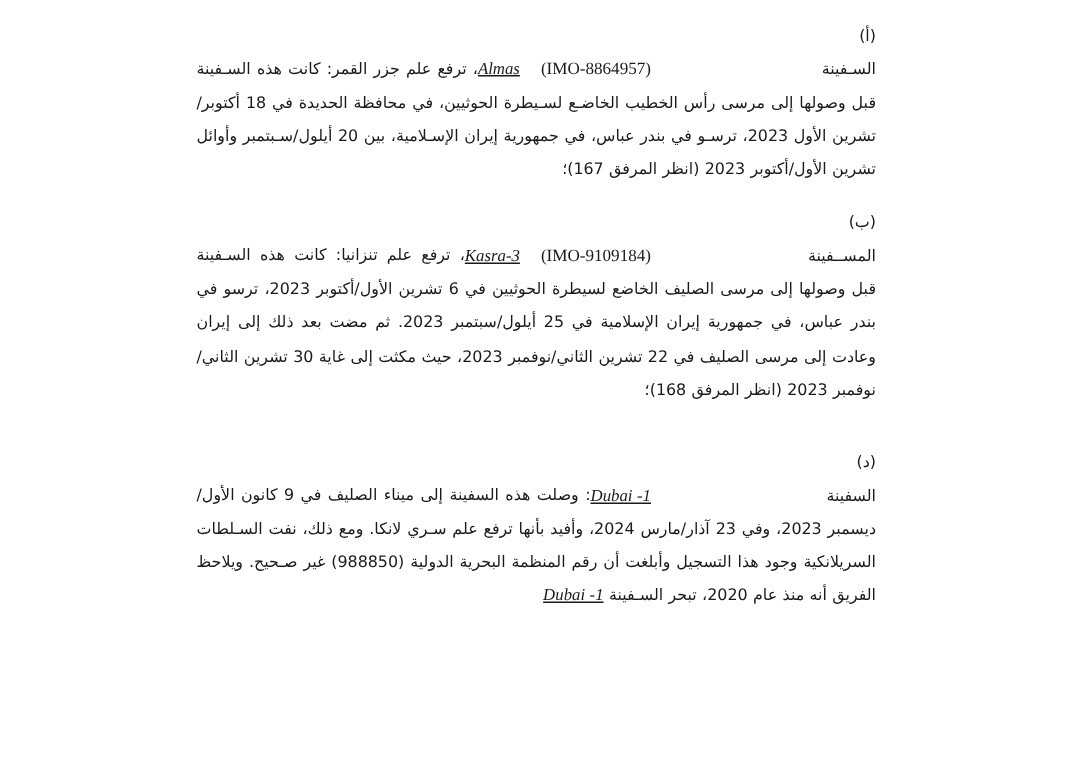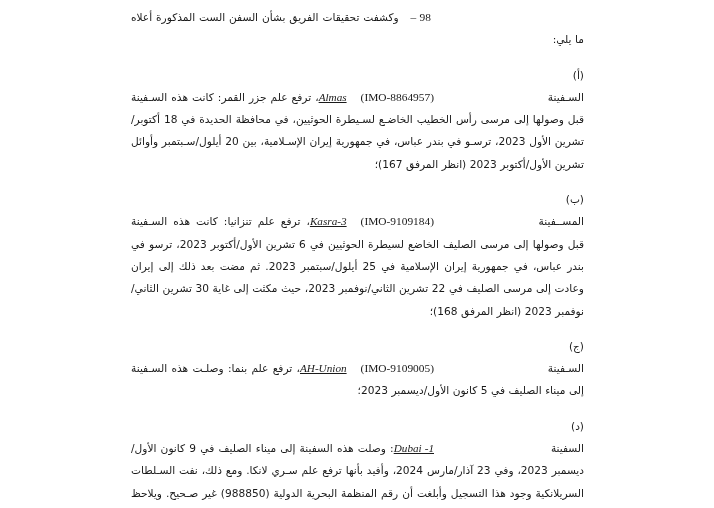--- a/index.html
+++ b/index.html
@@ -96,41 +96,35 @@
     font-family: "Liberation Serif", "DejaVu Serif", serif;
     font-size: 11.4px;
   }
 </style>
 </head>
 <body>
 
 <div class="page">
   <div class="doc-body">
 
-    <p class="para para-lead">
-      <span class="lead-num">98</span><span class="lead-num">&nbsp;</span><span class="lead-num">–</span>&nbsp;&nbsp;&nbsp;<span>وكشفت تحقيقات الفريق بشأن السفن الست المذكورة أعلاه ما يلي:</span>
-    </p>
 
     <div class="gap-md"></div>
 
     <p class="para para-item">
       <span class="marker"><span class="mk">(أ)</span><span style="display:inline-block;width:78px"></span><span>السـفينة</span></span><span class="lat"><span class="ship-name">Almas</span>&nbsp;<span class="num">(IMO-8864957)</span></span><span>، ترفع علم جزر القمر: كانت هذه السـفينة قبل وصولها إلى مرسى رأس الخطيب الخاضـع لسـيطرة الحوثيين، في محافظة الحديدة في 18 أكتوبر/تشرين الأول 2023، ترسـو في بندر عباس، في جمهورية إيران الإسـلامية، بين 20 أيلول/سـبتمبر وأوائل تشرين الأول/أكتوبر 2023 (انظر المرفق 167)؛</span>
     </p>
 
     <div class="gap-md"></div>
 
     <p class="para para-item">
       <span class="marker"><span class="mk">(ب)</span><span style="display:inline-block;width:70px"></span><span>المســفينة</span></span><span class="lat"><span class="ship-name">Kasra-3</span>&nbsp;<span class="num">(IMO-9109184)</span></span><span>، ترفع علم تنزانيا: كانت هذه السـفينة قبل وصولها إلى مرسى الصليف الخاضع لسيطرة الحوثيين في 6 تشرين الأول/أكتوبر 2023، ترسو في بندر عباس، في جمهورية إيران الإسلامية في 25 أيلول/سبتمبر 2023. ثم مضت بعد ذلك إلى إيران وعادت إلى مرسى الصليف في 22 تشرين الثاني/نوفمبر 2023، حيث مكثت إلى غاية 30 تشرين الثاني/نوفمبر 2023 (انظر المرفق 168)؛</span>
     </p>
 
     <div class="gap-md"></div>
 
-    <p class="para para-item">
-      <span class="marker"><span class="mk">(ج)</span><span style="display:inline-block;width:74px"></span><span>السـفينة</span></span><span class="lat"><span class="ship-name">AH-Union</span>&nbsp;<span class="num">(IMO-9109005)</span></span><span>، ترفع علم بنما: وصلـت هذه السـفينة إلى ميناء الصليف في 5 كانون الأول/ديسمبر 2023؛</span>
-    </p>
 
     <div class="gap-md"></div>
 
     <p class="para para-item">
       <span class="marker"><span class="mk">(د)</span><span style="display:inline-block;width:76px"></span><span>السفينة</span></span><span class="lat ship-name">Dubai -1</span><span>: وصلت هذه السفينة إلى ميناء الصليف في 9 كانون الأول/ديسمبر 2023، وفي 23 آذار/مارس 2024، وأفيد بأنها ترفع علم سـري لانكا. ومع ذلك، نفت السـلطات السريلانكية وجود هذا التسجيل وأبلغت أن رقم المنظمة البحرية الدولية (988850) غير صـحيح. ويلاحظ الفريق أنه منذ عام 2020، تبحر السـفينة </span><span class="lat ship-name">Dubai -1</span>
     </p>
 
   </div>
 </div>
 

